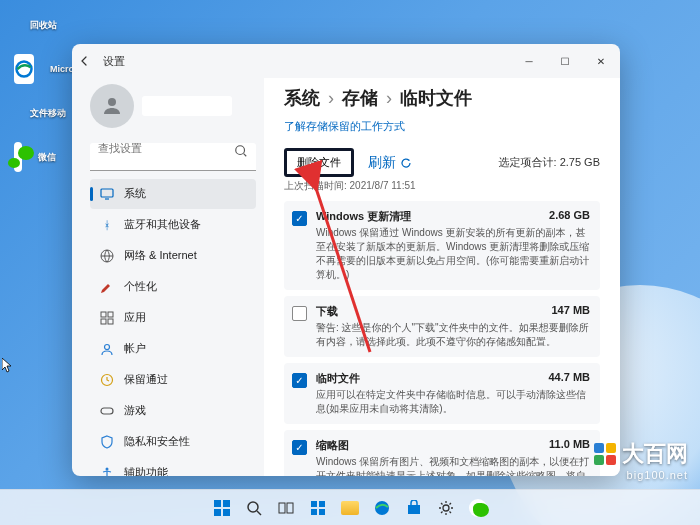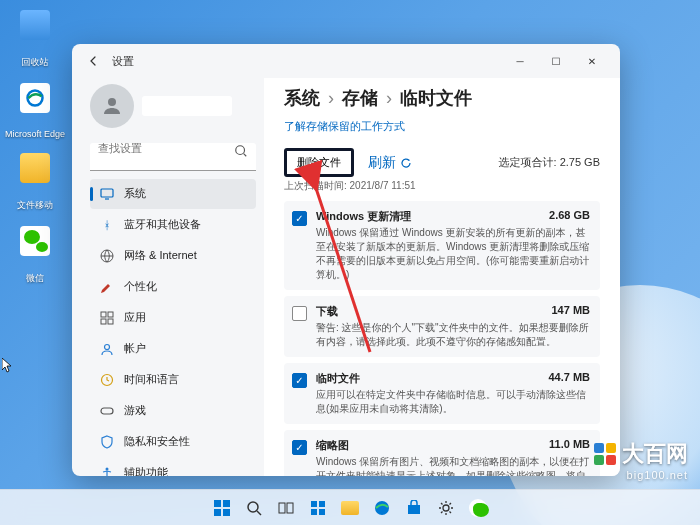--- a/index.html
+++ b/index.html
@@ -1,33 +1,33 @@
 <!DOCTYPE html>
 <html><head>
 <meta charset="utf-8">
 <style>
 * { margin:0; padding:0; box-sizing:border-box; font-family:"Segoe UI","Microsoft YaHei",sans-serif; }
 body { width:700px; height:525px; background:linear-gradient(135deg,#3a8dde 0%,#5ba3e8 40%,#7db8f0 100%); position:relative; overflow:hidden; }
 .curve { position:absolute; right:-80px; bottom:-40px; width:280px; height:280px; border-radius:50%; background:radial-gradient(circle at 30% 30%,#fff 0%,#cfe6fa 50%,transparent 70%); opacity:0.85; }
 
 
 .desktop-icons { position:absolute; left:14px; top:10px; display:flex; flex-direction:column; gap:14px; }
-.dicon { width:42px; display:flex; flex-direction:column; align-items:center; gap:16px; cursor:pointer; }
+.dicon { width:42px; display:flex; flex-direction:row; align-items:center; gap:16px; cursor:pointer;font-weight:bold; }
 .dicon .glyph { width:30px; height:30px; display:flex; align-items:center; justify-content:center; border-radius:4px; }
 .dicon span { font-size:9px; color:#fff; text-shadow:0 1px 2px rgba(0,0,0,0.6); text-align:center; white-space:nowrap; }
 .recycle { background:linear-gradient(#6bb5ff,#3a8dde); }
 .edge { background:#fff; border-radius:6px; }
 .folder { background:linear-gradient(#ffd866,#f0b429); border-radius:3px; }
 .wechat { background:#fff; border-radius:50%; position:relative; }
 .wechat::before { content:""; position:absolute; width:16px; height:14px; background:#2dc100; border-radius:50%; left:4px; top:4px; }
 .wechat::after { content:""; position:absolute; width:12px; height:10px; background:#2dc100; border-radius:50%; right:2px; bottom:4px; }
 
 
 .window { position:absolute; left:72px; top:44px; width:548px; height:432px; background:#f5f6f8; border-radius:8px; box-shadow:0 8px 32px rgba(0,0,0,0.3); display:flex; flex-direction:column; overflow:hidden; }
-.titlebar { height:34px; display:flex; align-items:center; padding:0 10px; }
+.titlebar { height:34px; display:flex; align-items:center; padding:0 1px; }
 .back { width:24px; height:24px; display:flex; align-items:center; justify-content:center; cursor:pointer; border-radius:4px; }
 .wtitle { font-size:11px; margin-left:6px; color:#333; }
 .winctrl { margin-left:auto; display:flex; }
 .winctrl div { width:36px; height:30px; display:flex; align-items:center; justify-content:center; cursor:pointer; font-size:10px; color:#333; }
 
 .content { flex:1; display:flex; overflow:hidden; }
 .sidebar { width:192px; padding:6px 8px 0 18px; overflow-y:auto; }
 .profile { display:flex; align-items:center; gap:8px; margin-bottom:10px; }
 .avatar { width:44px; height:44px; border-radius:50%; background:#d0d4d8; display:flex; align-items:center; justify-content:center; }
 .avatar svg { width:24px; height:24px; fill:#7a7e82; }
@@ -197,21 +197,21 @@
             </span>
             <span>帐户</span>
           </li>
         <li>
             <span class="nicon">
               <svg width="14" height="14" viewBox="0 0 14 14">
                 <circle cx="7" cy="7" r="5.5" fill="none" stroke="#d4a017" stroke-width="1.2"></circle>
                 <path d="M7 4v3l2 1" stroke="#d4a017" stroke-width="1.2" fill="none"></path>
               </svg>
             </span>
-            <span>时间和语言</span>
+            <span>保留通过</span>
           </li>
         <li>
             <span class="nicon">
               <svg width="14" height="14" viewBox="0 0 14 14">
                 <rect x="1" y="4" width="12" height="6" rx="3" fill="none" stroke="#555" stroke-width="1.2"></rect>
               </svg>
             </span>
             <span>游戏</span>
           </li>
         <li>

